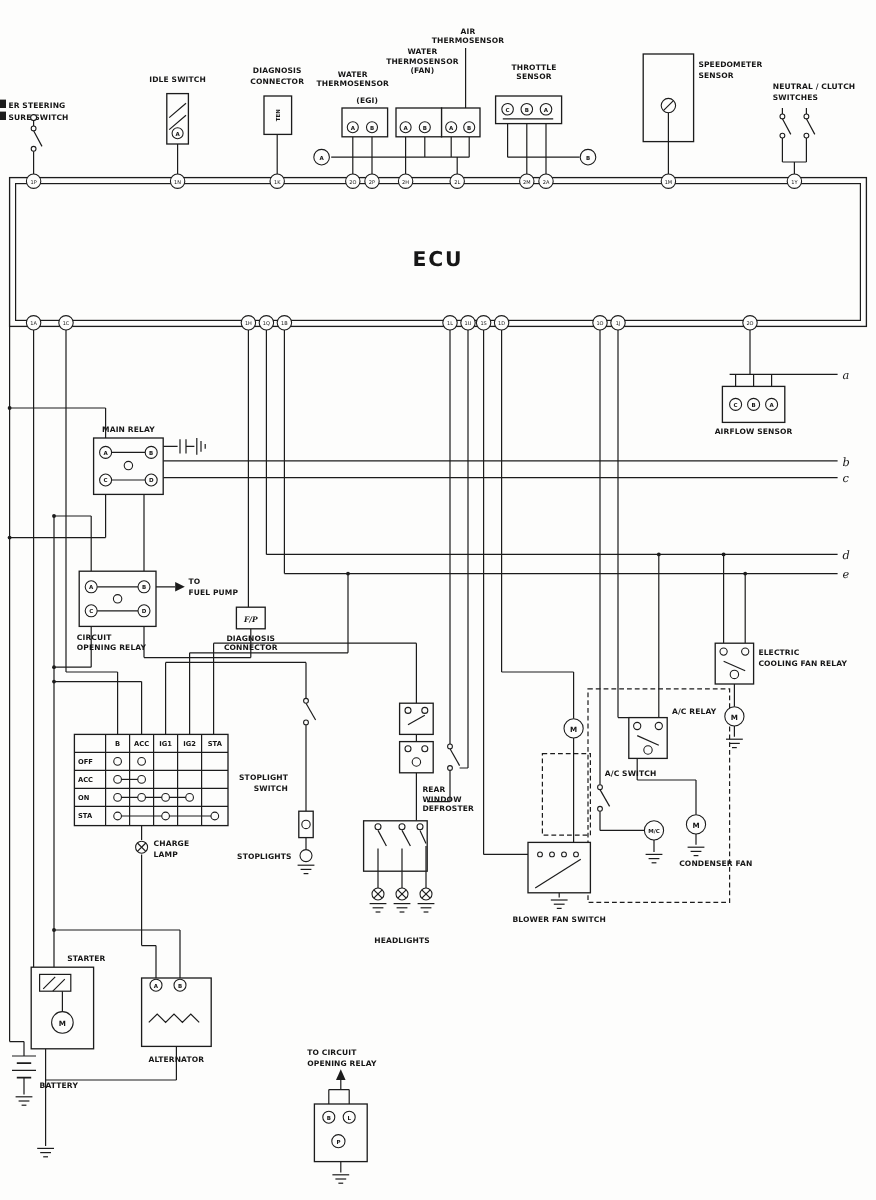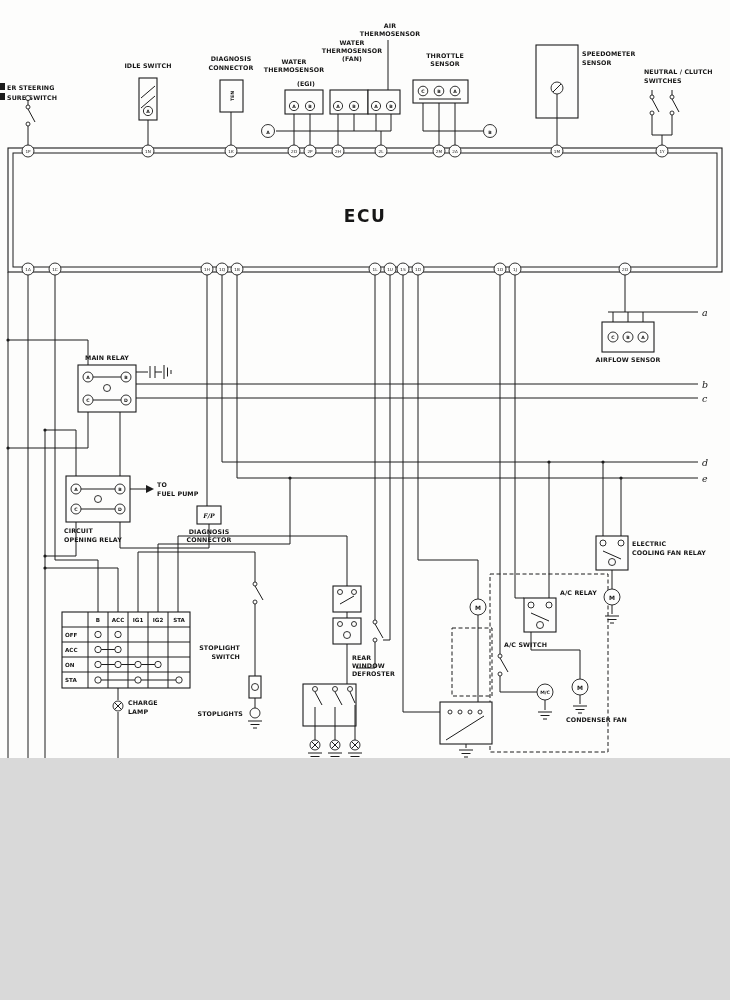--- a/index.html
+++ b/index.html
@@ -1,16 +1,16 @@
 <!DOCTYPE html>
 <html><head>
 <meta charset="utf-8">
 <style>
   html,body{margin:0;padding:0;background:#d9d9d9}
-  .sheet{width:730px;height:758px;margin:0 auto;background:#fdfdfc;position:relative;overflow:hidden}
+  .sheet{width:730px;height:1000px;margin:0 auto;background:#fdfdfc;position:relative;overflow:hidden}
   svg{display:block}
   svg .s{stroke:#1c1c1c;stroke-width:1;fill:none;stroke-linecap:butt}
   svg .s2{stroke:#1c1c1c;stroke-width:1.4;fill:none}
   svg .f{fill:#1c1c1c;stroke:none}
   svg .pin{fill:#fdfdfc;stroke:#1c1c1c;stroke-width:0.9}
   svg .boxf{fill:#fdfdfc;stroke:#1c1c1c;stroke-width:1.1}
   svg .dash{fill:none;stroke:#1c1c1c;stroke-width:1;stroke-dasharray:4 2.5}
   svg .dot{fill:#1c1c1c;stroke:none}
   text{stroke:none;fill:#161616;font-family:"DejaVu Sans",sans-serif}
   .lbl{font-size:6.3px;font-weight:bold;letter-spacing:.1px}

